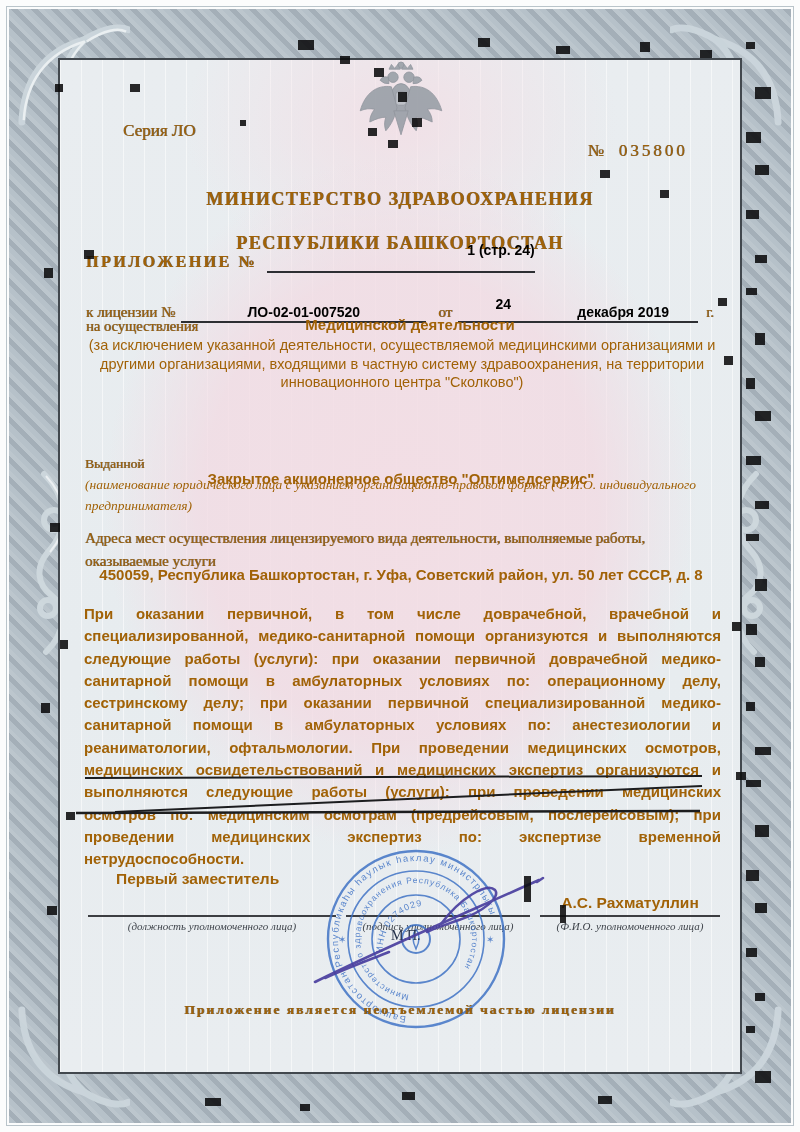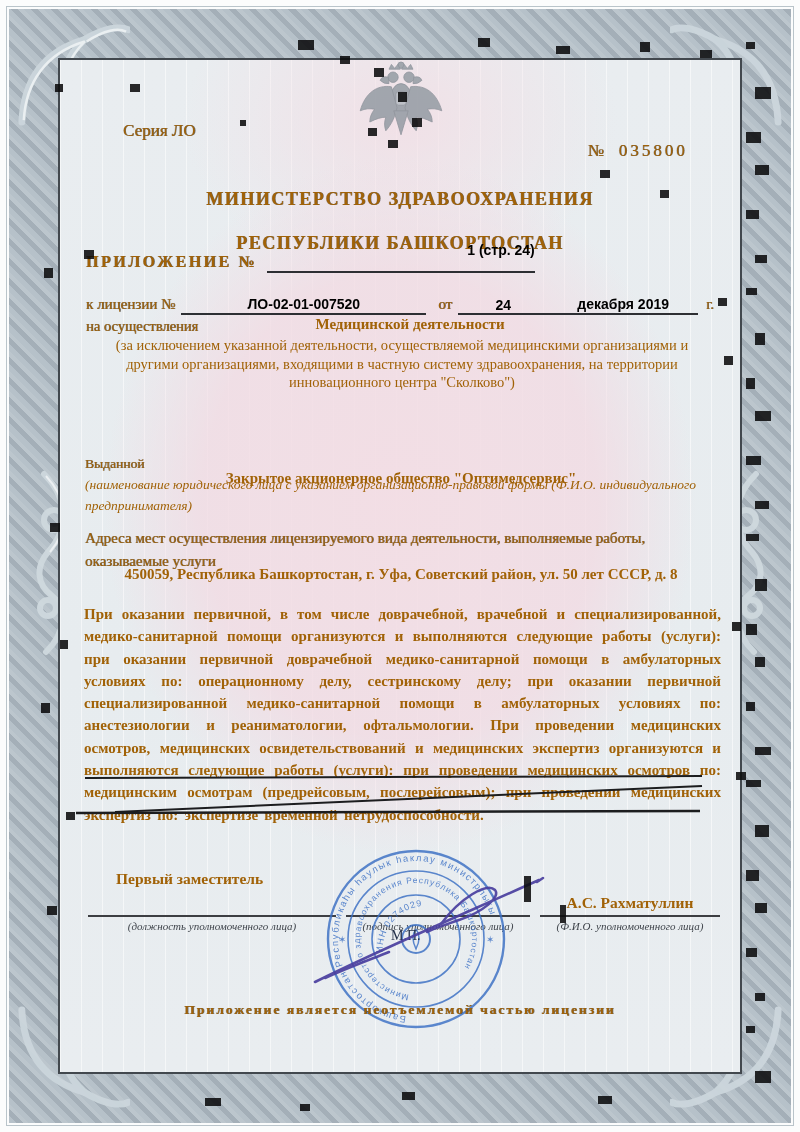--- a/index.html
+++ b/index.html
@@ -22,21 +22,21 @@
   .orn{position:absolute;width:118px;height:118px;pointer-events:none;}
   .orn.tl{left:12px;top:12px;}
   .orn.tr{right:12px;top:12px;transform:scaleX(-1);}
   .orn.bl{left:12px;bottom:12px;transform:scaleY(-1);}
   .orn.br{right:12px;bottom:12px;transform:scale(-1,-1);}
   .orn.ml{left:14px;top:468px;width:70px;height:190px;}
   .orn.mr{right:14px;top:468px;width:70px;height:190px;transform:scaleX(-1);}
 
   .t{position:absolute;color:#a16207;white-space:pre-line;}
   .serif{font-family:"Liberation Serif",serif;}
-  .sans{font-family:Liberation Serif, serif;}
+  .sans{font-family:Liberation Sans, sans-serif;}
   .b{font-weight:bold;}
   .i{font-style:italic;}
   .c{text-align:center;}
   .j{text-align:justify;}
 
   .degrade{text-shadow:0.6px 0 0 rgba(10,10,10,.55), -0.4px 0 0 rgba(40,40,40,.25);}
 
   .row{position:absolute;display:flex;align-items:flex-end;}
   .fill{border-bottom:2px solid #2d2f33;text-align:center;font-family:"Liberation Sans",sans-serif;font-weight:bold;}
   .lbl{padding-bottom:2px;}
@@ -142,21 +142,21 @@
 
   <div class="row" style="left:86px;top:242px;width:450px;">
     <div class="t serif b degrade lbl" style="position:static;font-size:16px;letter-spacing:2.5px;">ПРИЛОЖЕНИЕ №</div>
     <div class="fill" style="width:268px;font-size:14px;padding-bottom:13px;margin-left:10px;text-align:right;">1 (стр. 24)</div>
   </div>
 
   <div class="row" style="left:86px;top:288px;width:640px;margin-top:8px;">
     <div class="t serif degrade lbl" style="position:static;font-size:15px;">к лицензии №</div>
     <div class="fill" style="width:245px;font-size:14px;padding-bottom:1px;margin-left:6px;">ЛО-02-01-007520</div>
     <div class="t serif degrade lbl" style="position:static;font-size:15px;margin-left:12px;">от</div>
-    <div class="fill" style="width:90px;font-size:14px;padding-bottom:0;margin-left:6px;">24</div>
+    <div class="fill" style="width:90px;font-size:14px;padding-bottom:9px;margin-left:6px;">24</div>
     <div class="fill" style="width:150px;font-size:14px;padding-bottom:1px;">декабря 2019</div>
     <div class="t serif degrade lbl" style="position:static;font-size:14px;margin-left:8px;">г.</div>
   </div>
 
   <div class="t serif degrade" style="left:86px;top:318px;font-size:14.5px;">на осуществления</div>
   <div class="t sans b c" style="left:180px;top:316px;width:460px;font-size:15px;">Медицинской деятельности</div>
   <div class="t sans c" style="left:88px;top:336px;width:628px;font-size:14.5px;line-height:18.5px;">(за исключением указанной деятельности, осуществляемой медицинскими организациями и другими организациями, входящими в частную систему здравоохранения, на территории инновационного центра "Сколково")</div>
 
   <div class="t serif" style="left:85px;top:432px;width:632px;font-size:13.5px;line-height:21px;">
     <span class="degrade">Выданной</span>

